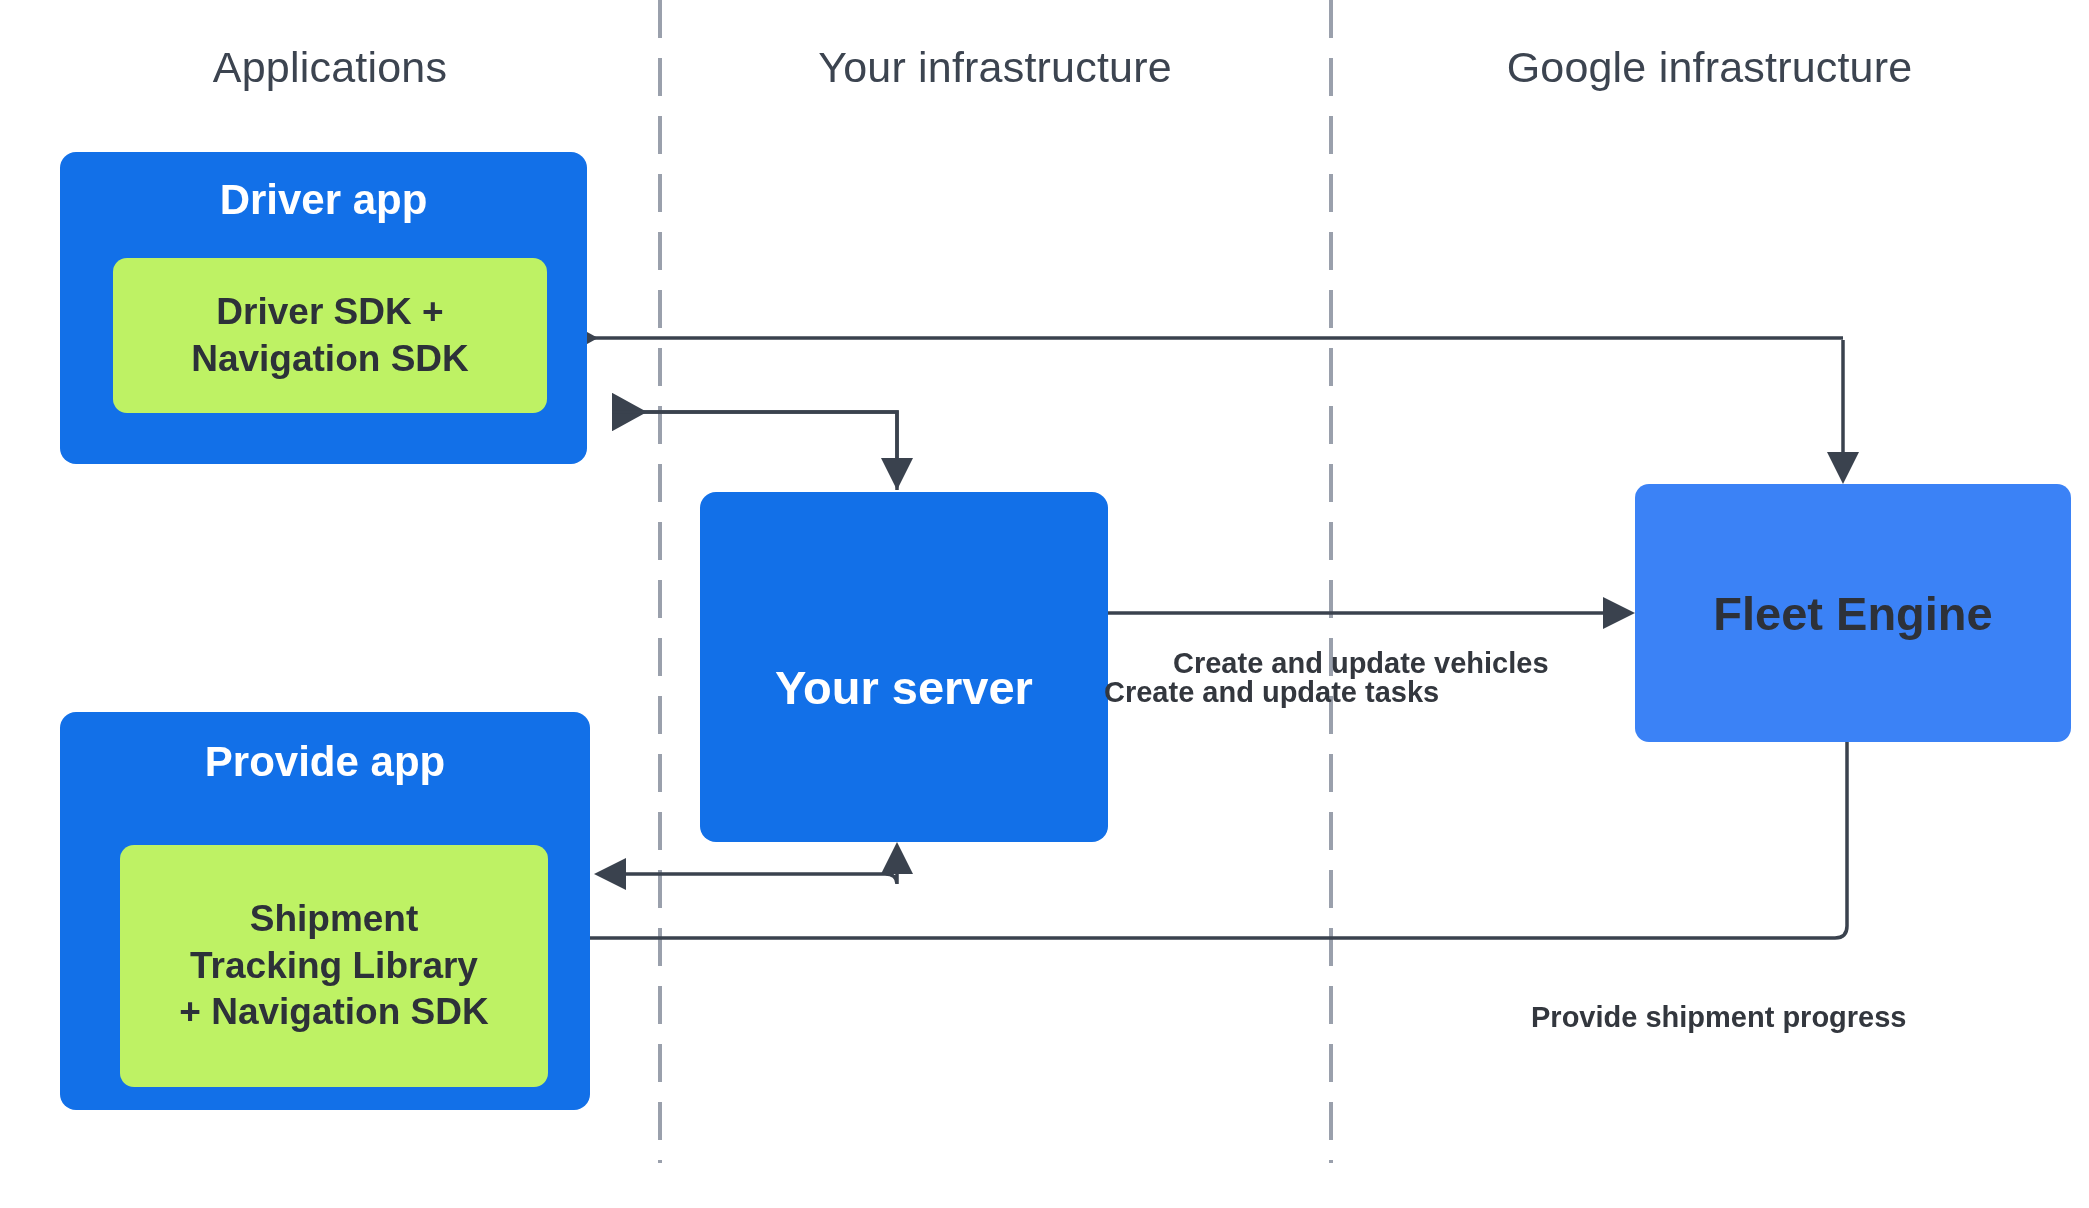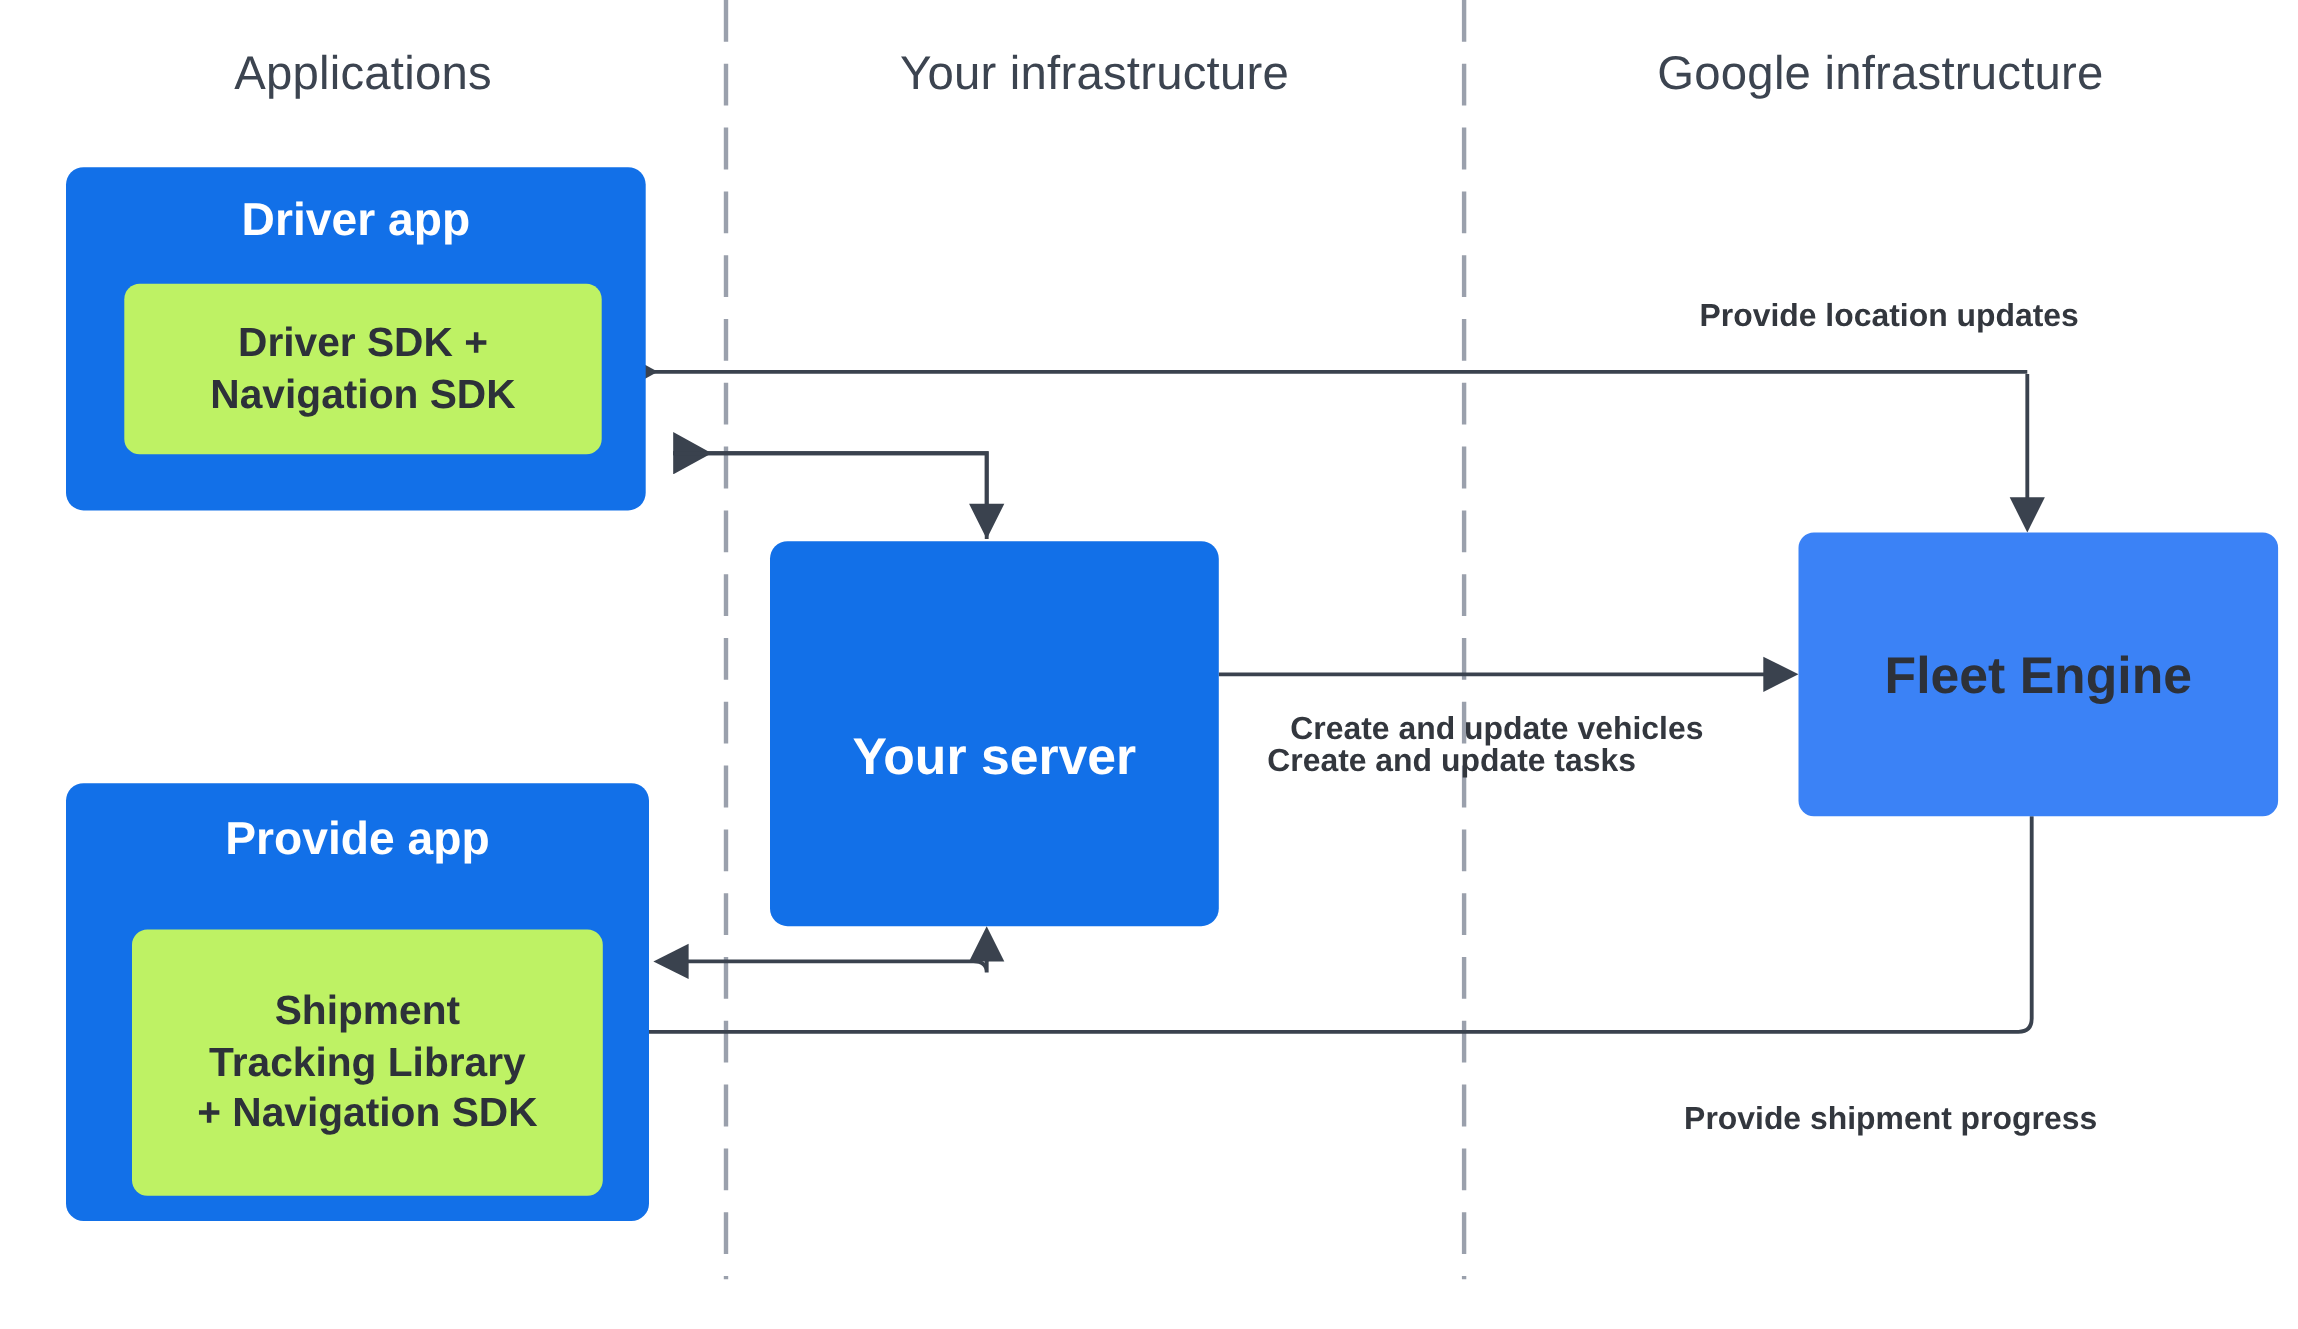--- a/index.html
+++ b/index.html
@@ -125,21 +125,21 @@
   .edge-label {
     position: absolute;
     font-size: 29px;
     font-weight: bold;
     color: #33373e;
     line-height: 1.22;
     white-space: nowrap;
   }
   #lbl-location-updates  { left: 1545px; top: 270px; }
   #lbl-create-vehicles   { left: 1152px; top: 646px; margin-left: 21px; }
-  #lbl-create-tasks      { left: 1152px; top: 675px; text-align: right; }
+  #lbl-create-tasks      { left: 1104px; top: 675px; text-align: right; }
   #lbl-shipment-progress { left: 1531px; top: 1000px; }
 </style>
 </head>
 <body>
 
 <div id="canvas">
 
   <svg id="wires" viewBox="0 0 2089 1208" xmlns="http://www.w3.org/2000/svg">
     <defs>
       <marker id="arrowL" markerWidth="11" markerHeight="11" refX="10" refY="5.5" orient="auto" markerUnits="strokeWidth">
@@ -206,18 +206,17 @@
   </div>
 
   <div id="your-server">
     <div id="your-server-label">Your server</div>
   </div>
 
   <div id="fleet-engine">
     <div id="fleet-engine-label">Fleet Engine</div>
   </div>
 
-  <div class="edge-label" id="lbl-location-updates">Provide location updates</div>
   <div class="edge-label" id="lbl-create-vehicles">Create and update vehicles</div>
   <div class="edge-label" id="lbl-create-tasks">Create and update tasks</div>
   <div class="edge-label" id="lbl-shipment-progress">Provide shipment progress</div>
 
 </div>
 
 </body></html>

